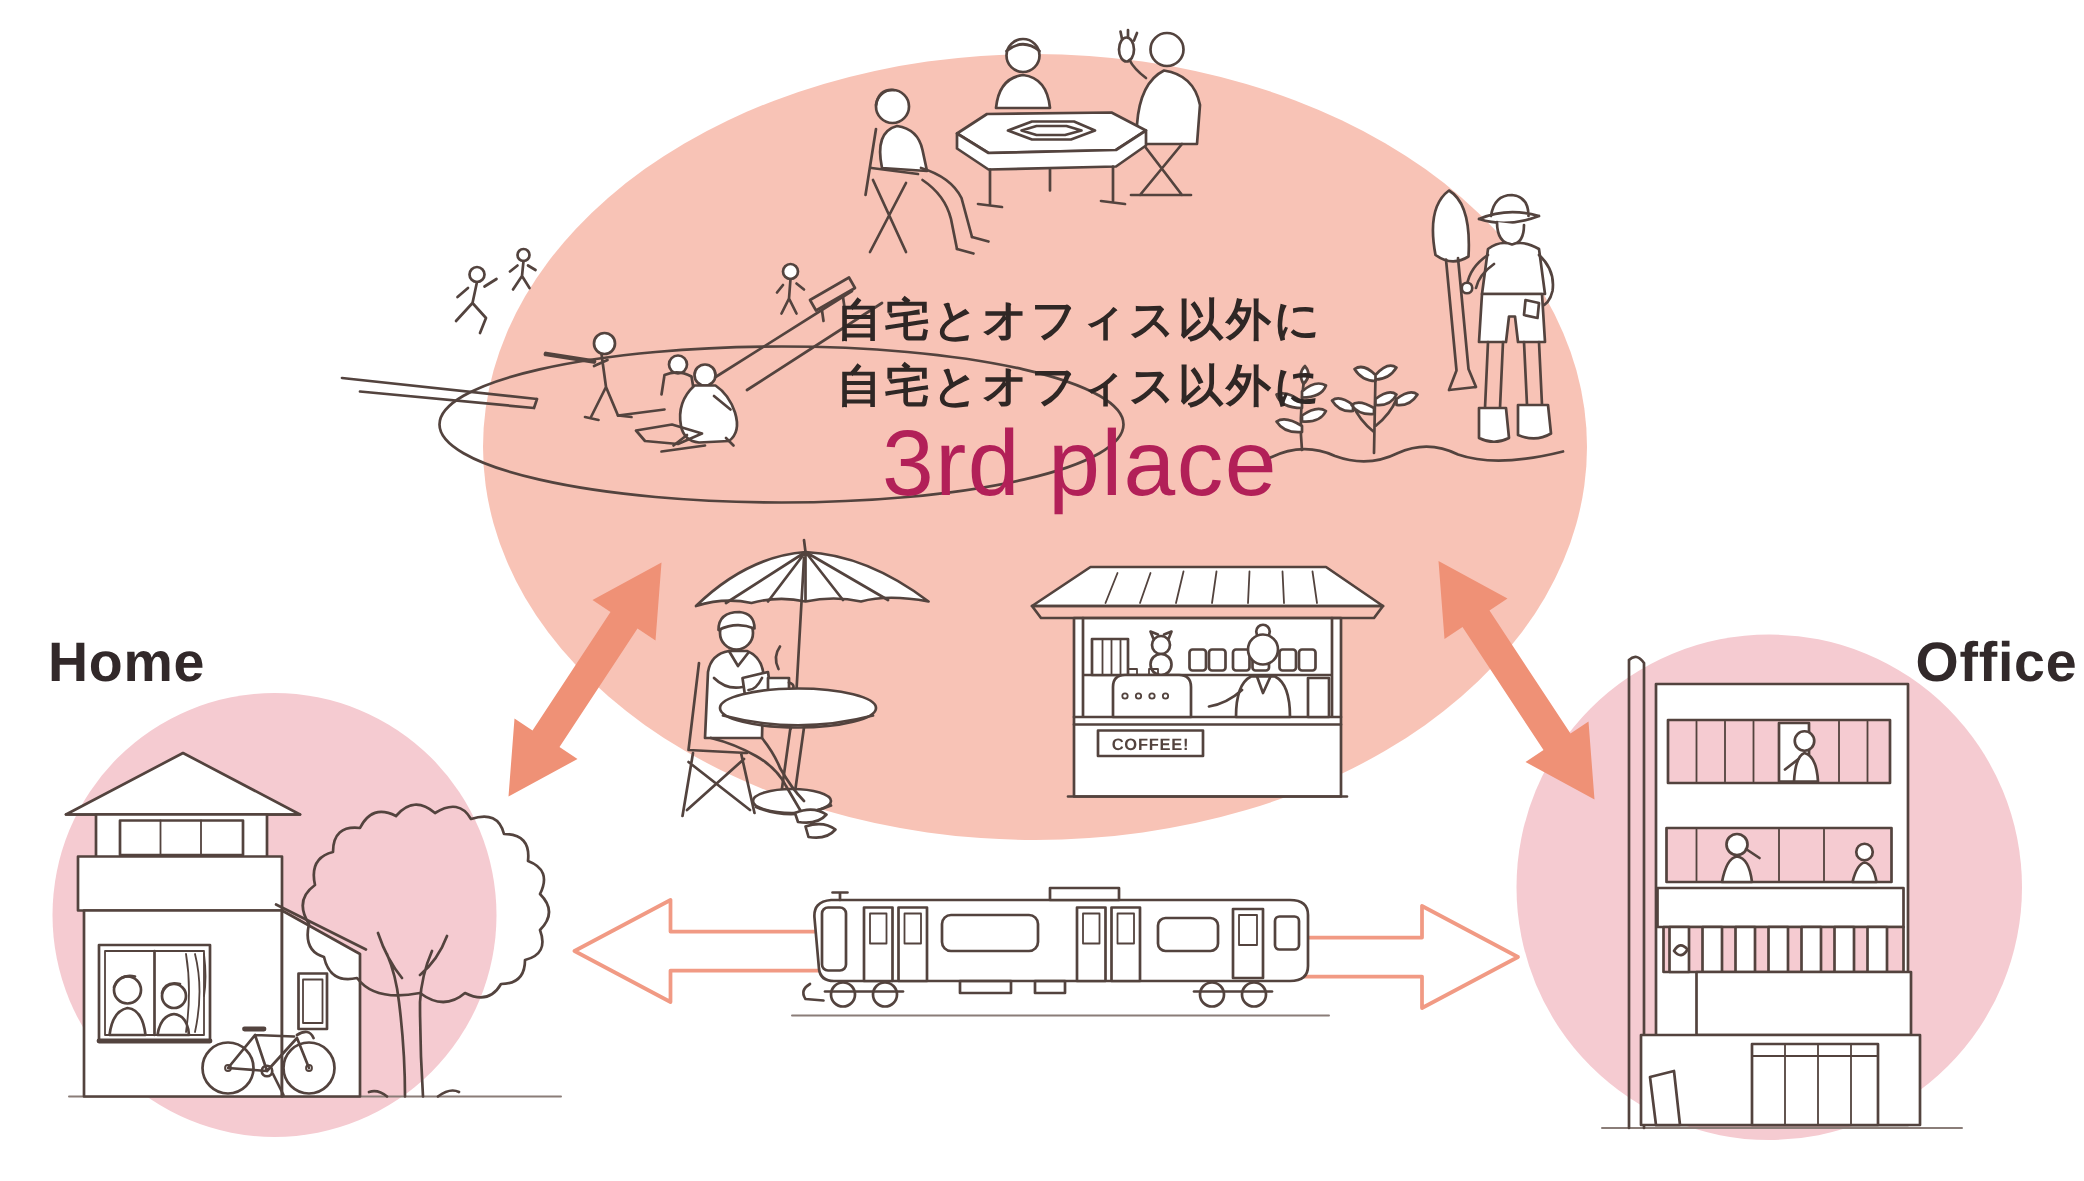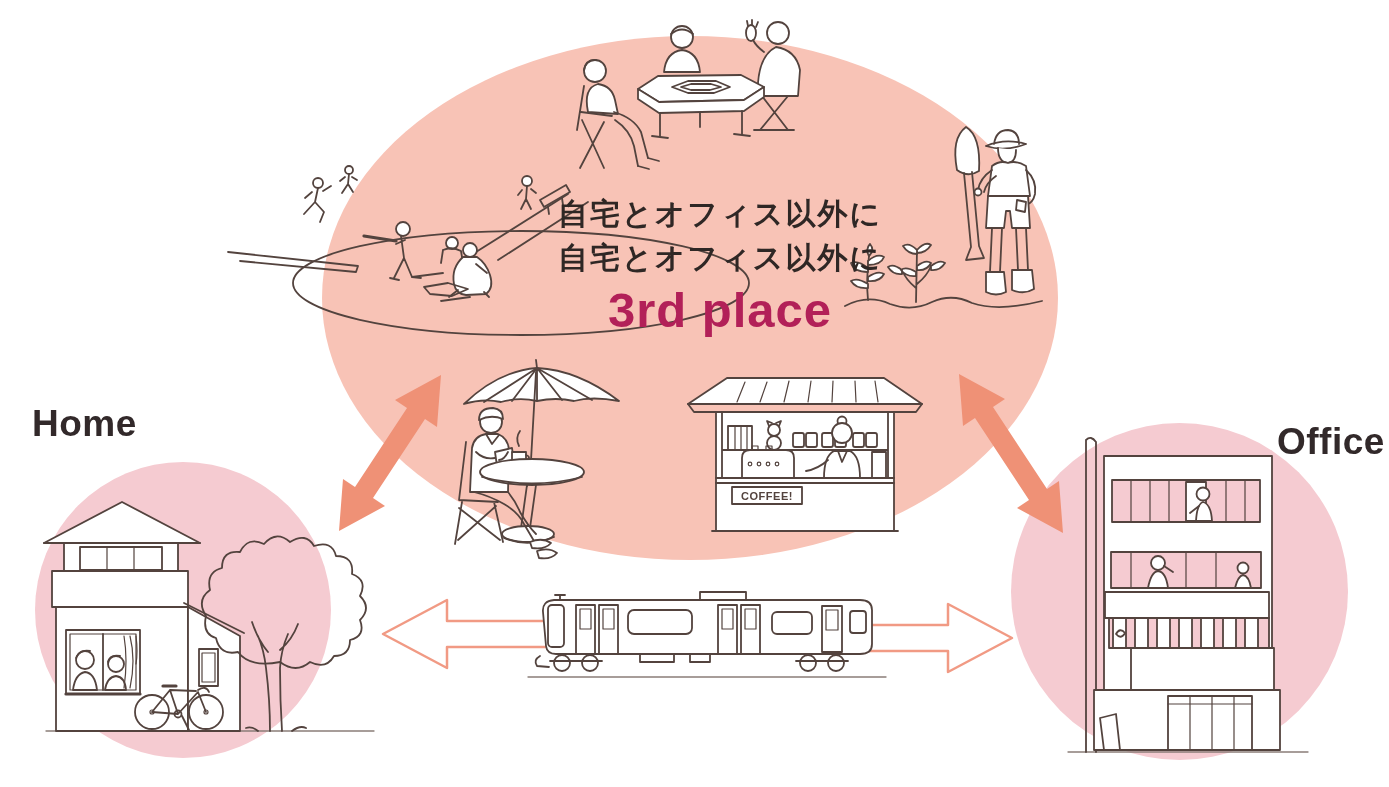--- a/index.html
+++ b/index.html
@@ -15,23 +15,23 @@
   #ill *{stroke:#53433e;stroke-width:1.8;fill:none;stroke-linecap:round;stroke-linejoin:round;}
   #ill .wf{fill:#ffffff;}
   #ill .pf{fill:#f5cbd1;}
   #ill .thin{stroke-width:1.2;}
   #ill .thick{stroke-width:3.2;}
   #ill .gnd{stroke:#8a7d78;stroke-width:1.3;}
   #ill text.sign-text{stroke:none;fill:#53433e;font:bold 11px "Liberation Sans",sans-serif;letter-spacing:.5px;}
   .caption{position:absolute;left:430px;top:192px;width:580px;text-align:center;
            color:#2f2725;font-weight:700;}
   .caption .jp{font-size:30px;line-height:44px;letter-spacing:2px;}
-  .caption .highlight{font-size:49px;line-height:56px;font-weight:700;color:#b22058;letter-spacing:1px;margin-top:2px;}
+  .caption .highlight{font-size:62px;line-height:56px;font-weight:400;color:#b22058;letter-spacing:1px;margin-top:2px;}
   .label{position:absolute;font-size:37px;font-weight:700;color:#32292a;letter-spacing:0.5px;}
-  .home-label{left:32px;top:403px;}
+  .home-label{left:32px;top:421px;}
   .office-label{left:1277px;top:421px;text-align:center;}
 </style>
 </head>
 <body>
 
 <div class="canvas">
 
   <div class="zone ellipse"></div>
   <div class="zone home-circle"></div>
   <div class="zone office-circle"></div>

